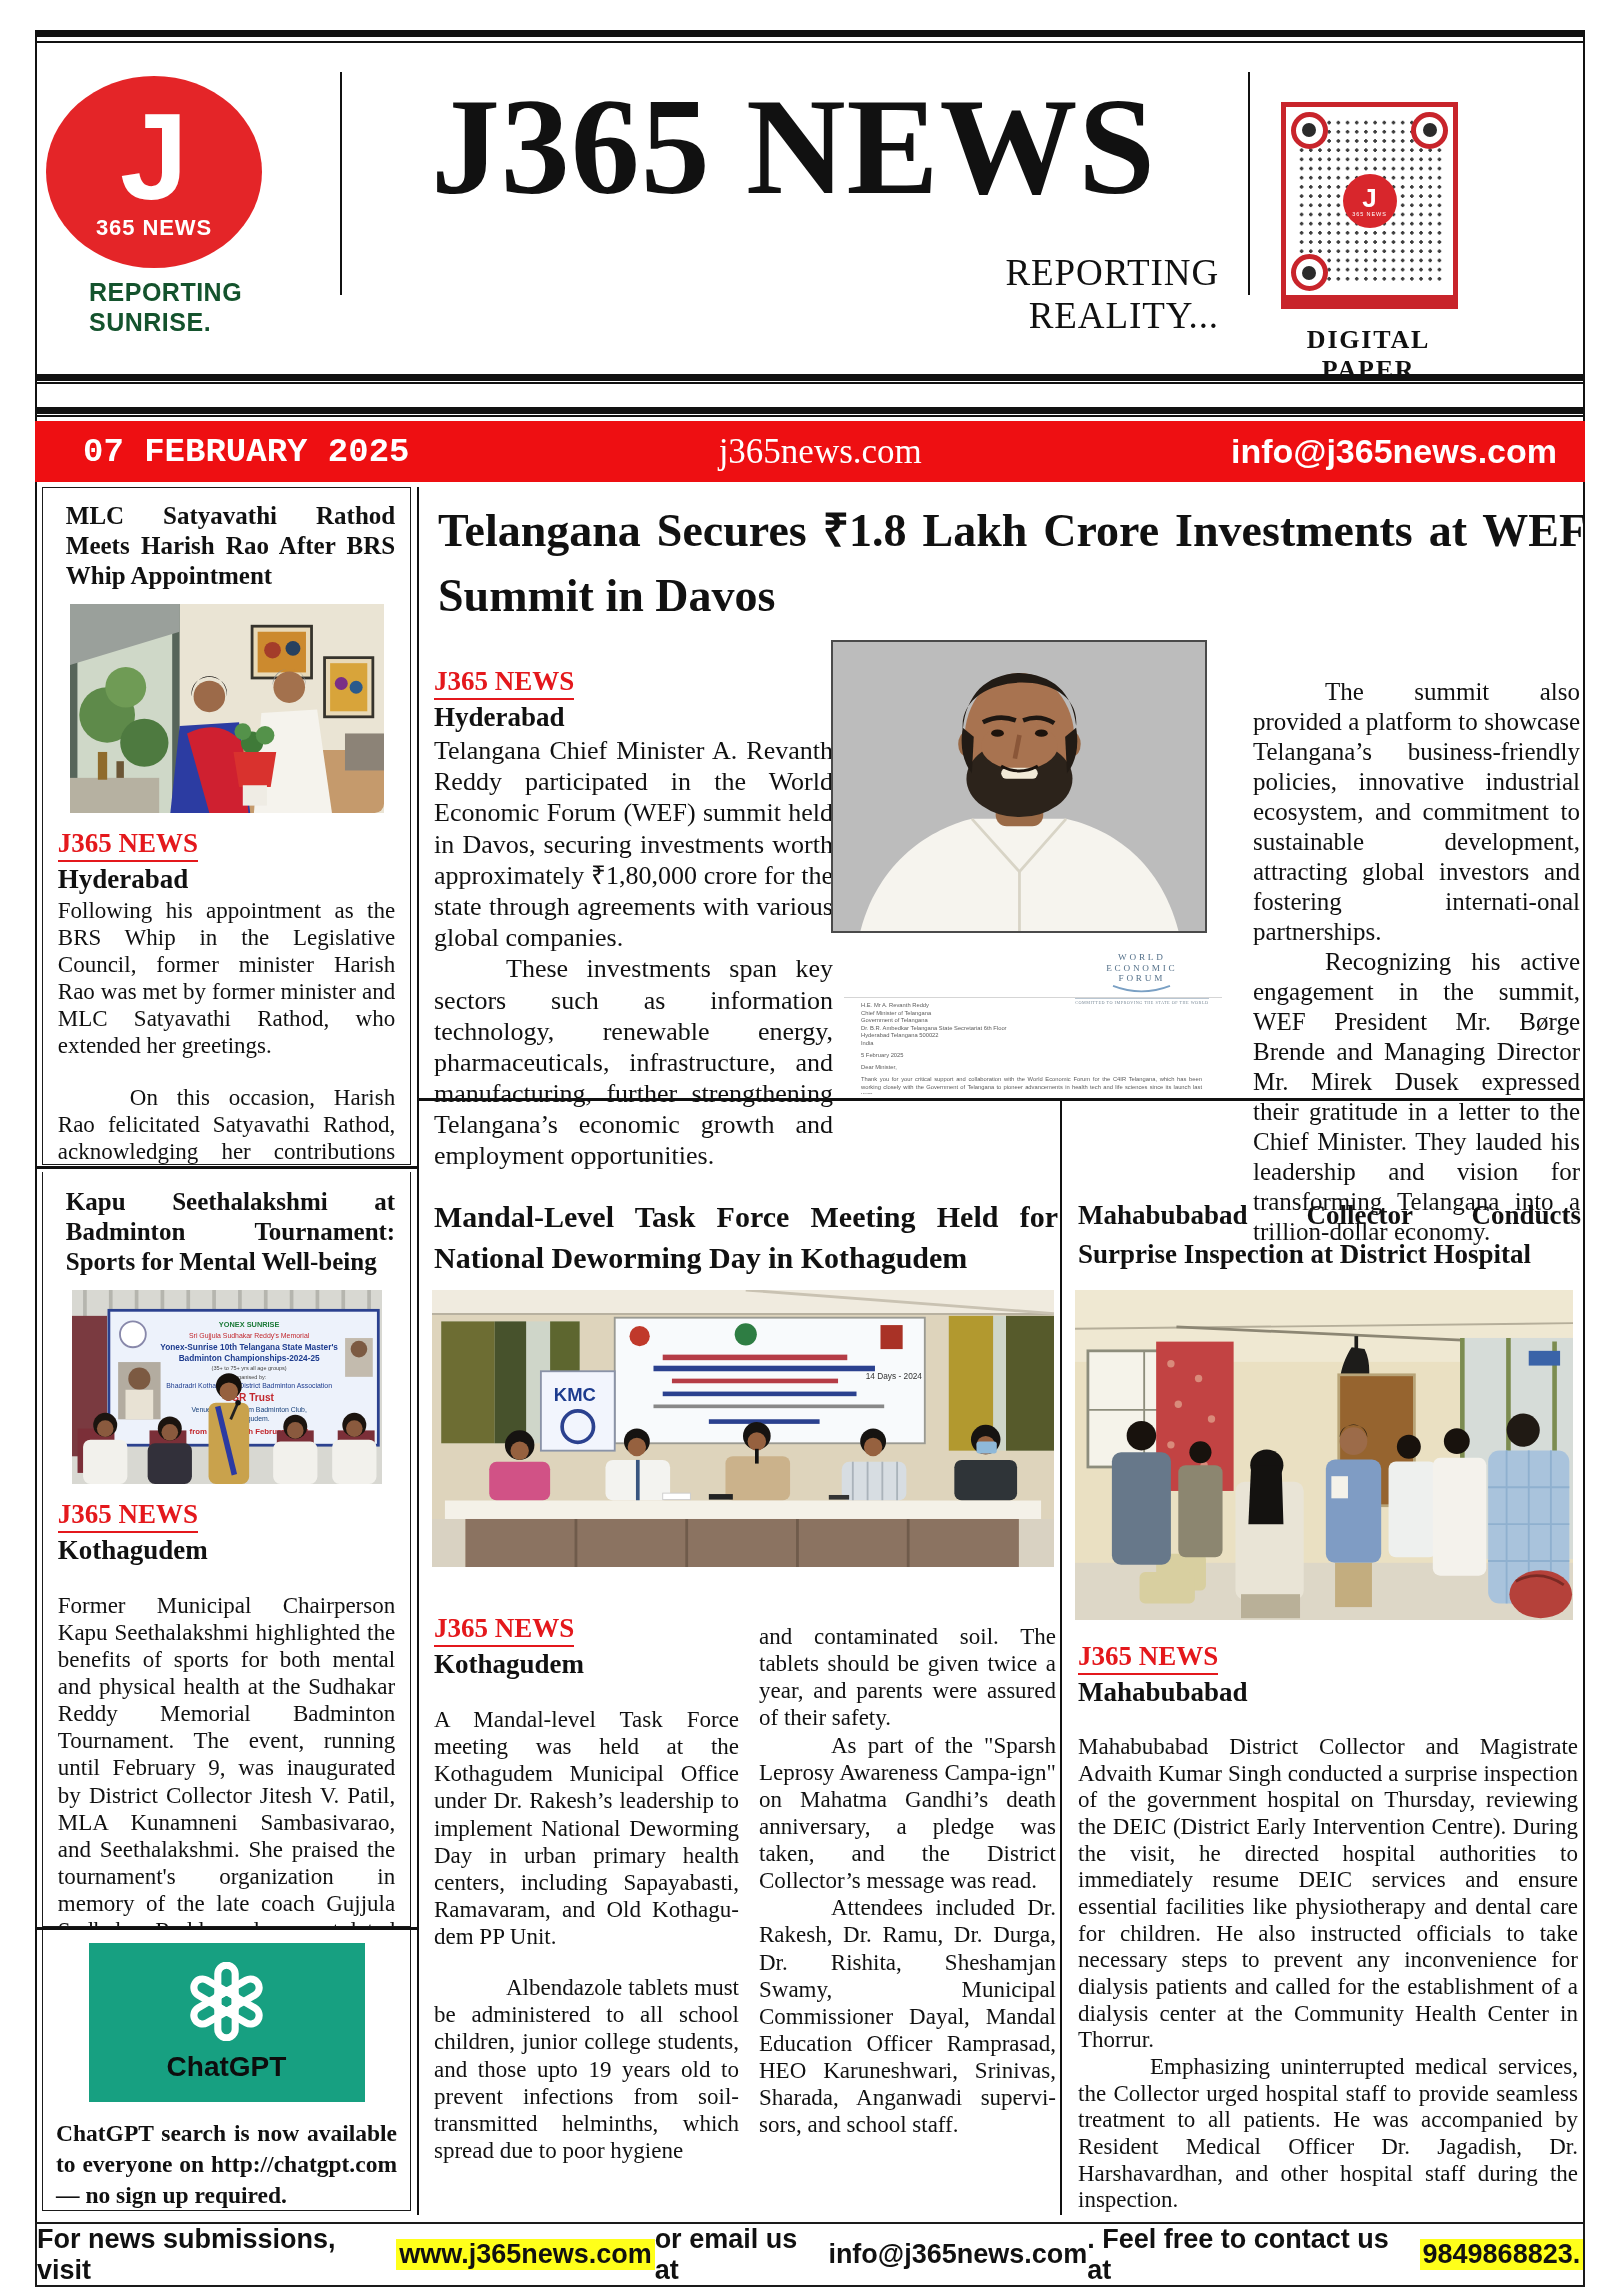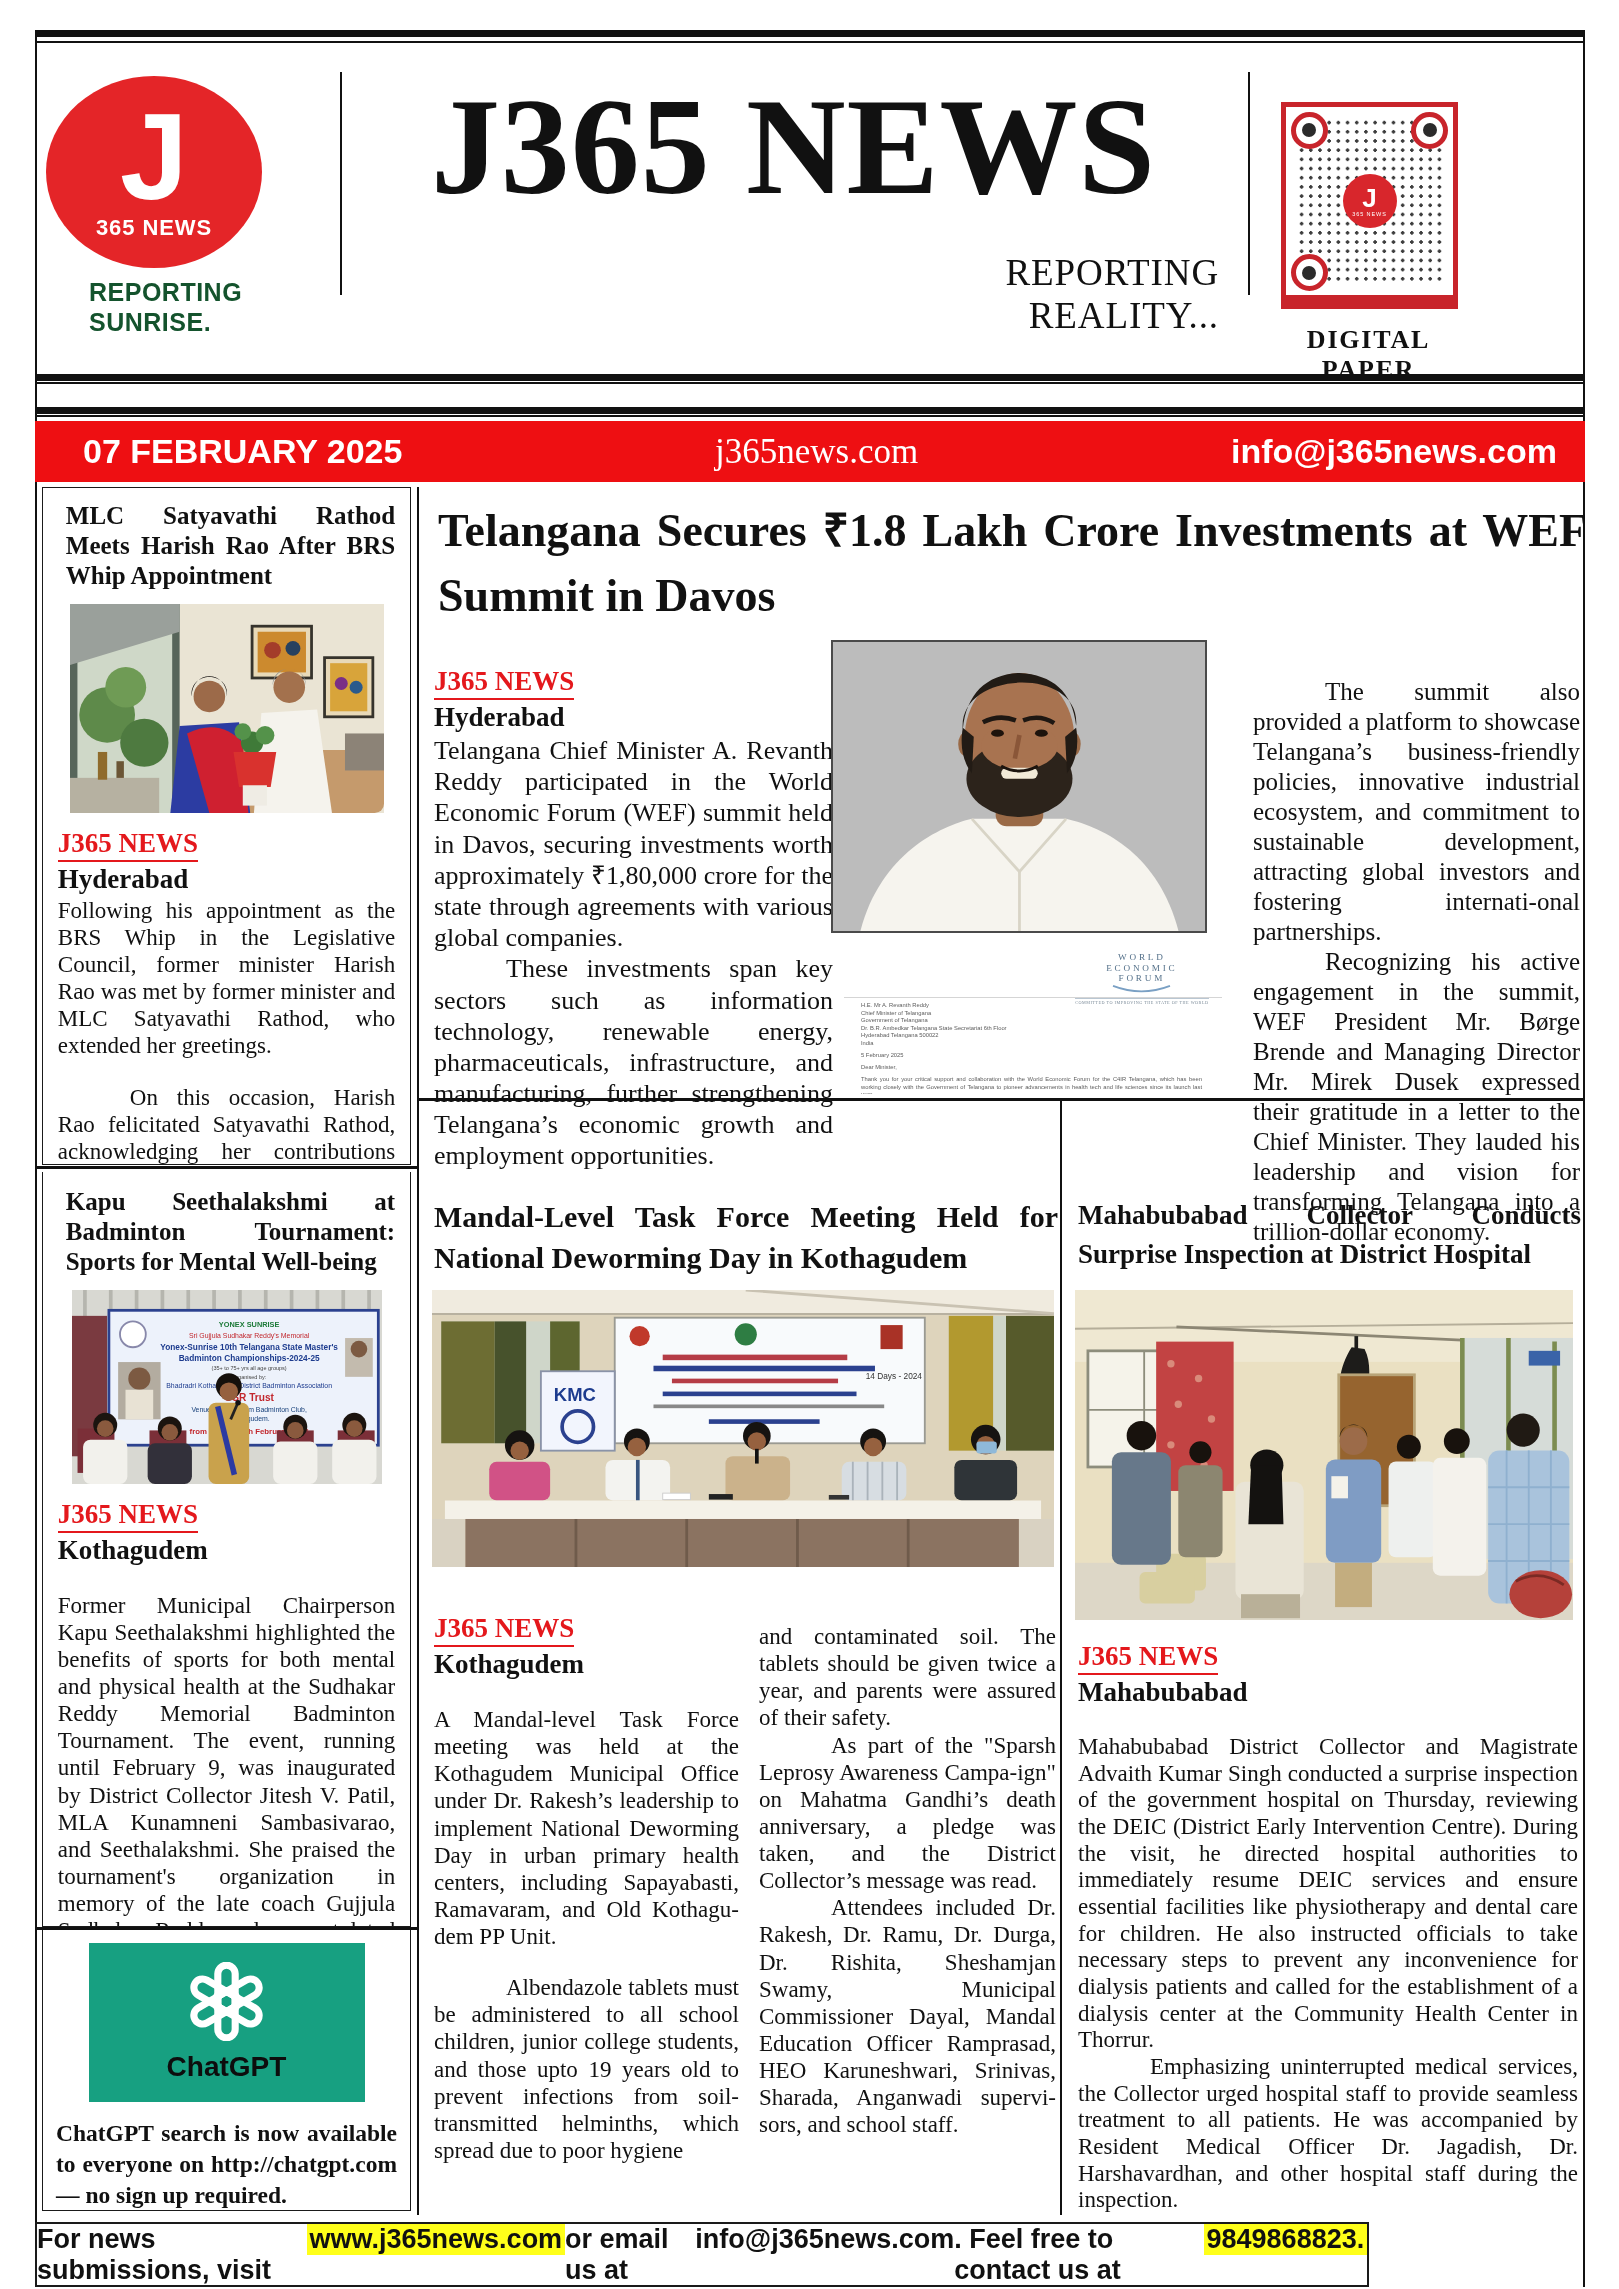--- a/index.html
+++ b/index.html
@@ -31,21 +31,21 @@
                background:#d8262c; border-radius:50%; color:#fff; display:flex; flex-direction:column;
                align-items:center; justify-content:center; font-family:"Liberation Sans", sans-serif; }
   .qr-center .j { font-size:26px; font-weight:bold; line-height:1; }
   .qr-center .s { font-size:5.5px; letter-spacing:0.9px; }
   .digital-paper { position:absolute; left:1264px; top:325px; width:209px; text-align:center;
                    font-weight:bold; font-size:26px; letter-spacing:1.8px; }
 
   
   .red-banner { position:absolute; left:35px; top:421px; width:1550px; height:61px; background:#ee0f12;
                 display:flex; align-items:center; justify-content:space-between; padding:0 28px 0 48px; color:#fff; }
-  .banner-date { font-family:Liberation Sans, sans-serif; font-weight:bold; font-size:34px; }
+  .banner-date { font-family:Liberation Mono, monospace; font-weight:bold; font-size:34px; }
   .banner-site { font-size:35px; }
   .banner-email { font-family:"Liberation Sans", sans-serif; font-weight:bold; font-size:34px; }
 
   
   .headline-sm { font-weight:bold; font-size:25px; line-height:1.2; text-align:justify;margin-left:8px; }
   .headline-md { font-weight:bold; font-size:30px; line-height:1.38; text-align:justify; }
   .headline-md2 { font-weight:bold; font-size:27px; line-height:1.45; text-align:justify; }
   .headline-xl { font-weight:bold; font-size:46px; line-height:1.42; text-align:justify; }
   .byline { display:inline-block; font-weight:bold; font-size:27px; color:#e4181c;
             border-bottom:2.8px solid #e4181c; padding-bottom:0.9px; line-height:1.15; }
@@ -70,22 +70,22 @@
   .letter-flow { position:absolute; left:26px; top:59px; width:341px; font-size:5.8px; line-height:1.3; text-align:justify; }
   .letter-flow .l-gap { margin-top:4.6px; }
 
   
   .ad-green { width:276px; height:159px; margin:3.7px auto 0; background:#17a081; display:flex; flex-direction:column;
               align-items:center; justify-content:center; }
   .ad-brand { font-family:"Liberation Sans", sans-serif; font-weight:bold; font-size:28px; color:#0d0d0d; margin-top:5.5px; }
   .ad-text { margin-top:16.6px; font-weight:bold; font-size:23.5px; line-height:1.3; text-align:justify; }
 
   
-  .footer { position:absolute; left:35px; top:2222px; width:1334px; height:65px; border:2.8px solid #1a1a1a;
-            display:flex; align-items:flex-start; justify-content:center; font-family:"Liberation Sans", sans-serif;
+  .footer { position:absolute; left:35px; top:2222px; width:1550px; height:65px; border:2.8px solid #1a1a1a;
+            display:flex; align-items:center; justify-content:center; font-family:"Liberation Sans", sans-serif;
             font-weight:bold; font-size:27px; }
   .hl { background:#ffff1a; padding:0 2.8px; }
 </style>
 </head>
 <body>
 
 <div class="hline" style="left:35px;top:30px;width:1550px;height:6.5px"></div>
 <div class="hline" style="left:35px;top:41px;width:1550px;height:1.8px"></div>
 <div class="vline" style="left:35px;top:30px;height:2257px"></div>
 <div class="vline" style="left:1583px;top:30px;height:2257px"></div>

